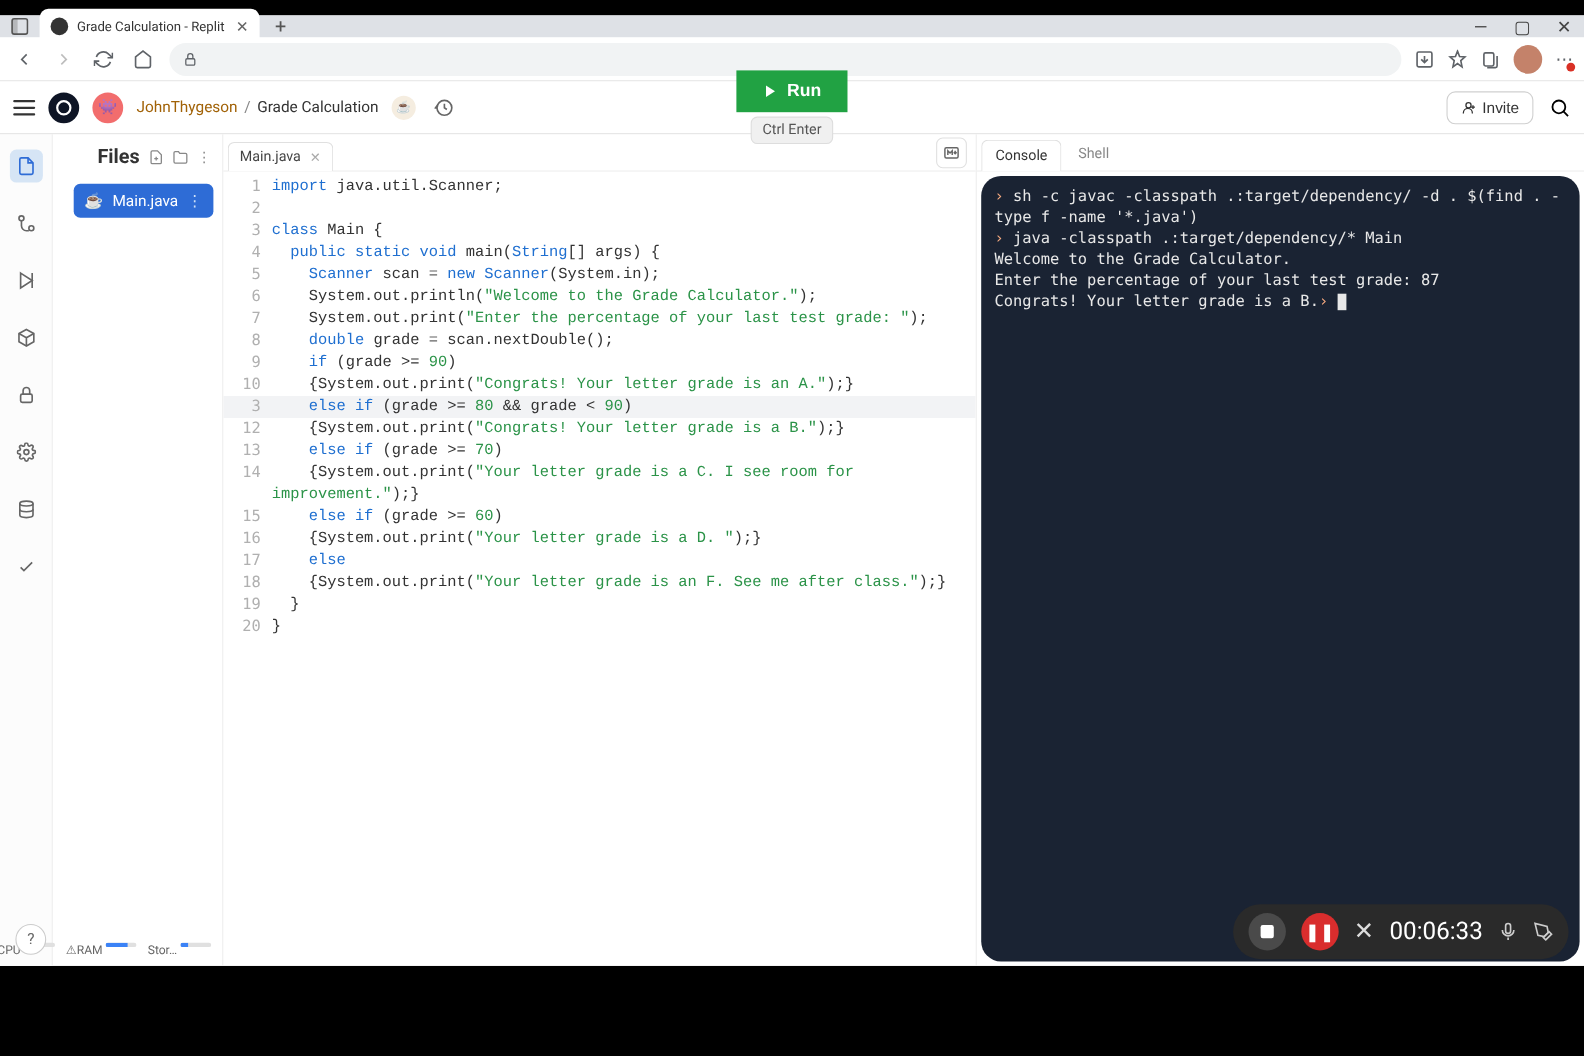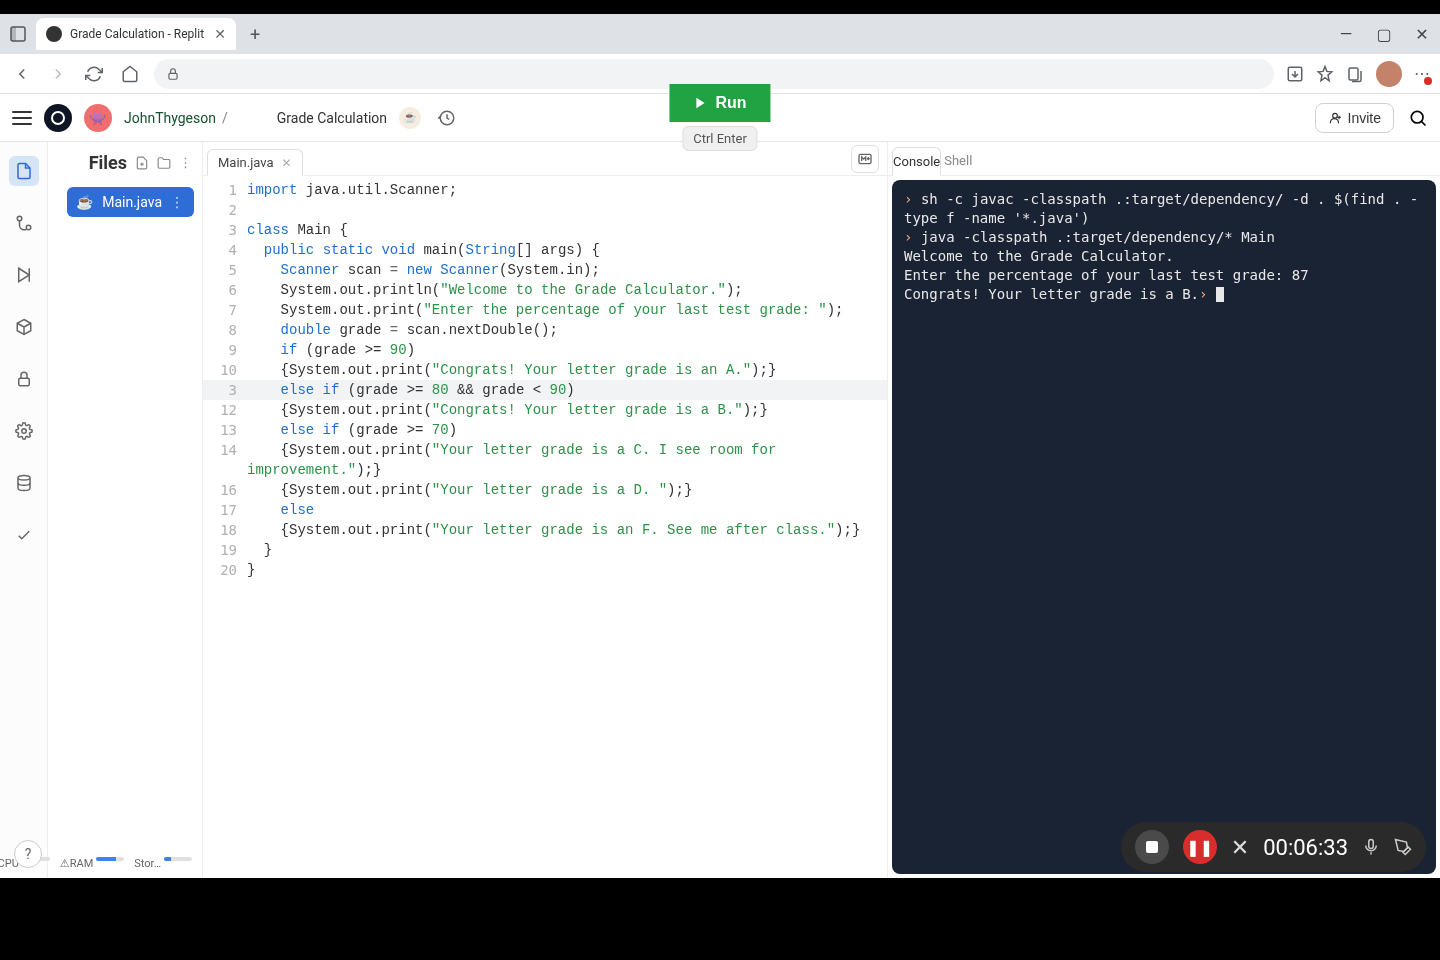--- a/index.html
+++ b/index.html
@@ -1,20 +1,20 @@
 <!DOCTYPE html>
 <html><head>
 <meta charset="utf-8">
 <style>
 * { margin: 0; padding: 0; box-sizing: border-box; }
 body { font-family: -apple-system, BlinkMacSystemFont, "Segoe UI", Roboto, sans-serif; background: #000; width: 1440px; height: 960px; overflow: hidden; }
 
 
 .browser-window { position: absolute; top: 14px; left: 0; right: 0; bottom: 82px; background: #f8f8f8; display: flex; flex-direction: column; }
-.tab-bar { height: 40px; background: #dee1e6; display: flex; align-items: center; padding: 0 8px; gap: 8px; }
+.tab-bar { height: 20px; background: #dee1e6; display: flex; align-items: center; padding: 0 8px; gap: 8px; }
 .tab-bar .sys-icon { width: 20px; height: 20px; display: flex; align-items: center; justify-content: center; color: #555; border-radius: 4px; }
 .tab { background: #fff; border-radius: 8px 8px 0 0; height: 32px; padding: 0 10px; display: flex; align-items: center; gap: 8px; min-width: 200px; font-size: 12px; color: #333; }
 .tab .favicon { width: 16px; height: 16px; border-radius: 50%; background: #333; display: inline-block; }
 .tab .close { color: #666; font-size: 14px; margin-left: auto; cursor: pointer; }
 .new-tab { color: #555; font-size: 18px; padding: 0 6px; }
 .window-controls { margin-left: auto; display: flex; gap: 18px; color: #444; }
 .window-controls span { width: 20px; text-align: center; }
 
 .nav-bar { height: 40px; background: #fff; border-bottom: 1px solid #e1e1e1; display: flex; align-items: center; padding: 0 10px; gap: 12px; }
 .nav-bar .nav-btn { width: 24px; height: 24px; display: flex; align-items: center; justify-content: center; color: #5f6368; }
@@ -28,23 +28,23 @@
 
 
 .app { flex: 1; display: flex; flex-direction: column; background: #fff; }
 .app-header { height: 48px; display: flex; align-items: center; padding: 0 12px; gap: 12px; border-bottom: 1px solid #e5e5e5; position: relative; }
 .hamburger { width: 20px; height: 14px; display: flex; flex-direction: column; justify-content: space-between; }
 .hamburger span { height: 2px; background: #333; border-radius: 1px; }
 .logo { width: 28px; height: 28px; border-radius: 50%; background: #0e1525; display: flex; align-items: center; justify-content: center; }
 .logo-inner { width: 14px; height: 14px; border: 2px solid #fff; border-radius: 50%; }
 .user-badge { width: 28px; height: 28px; border-radius: 50%; background: #f26d6d; display: flex; align-items: center; justify-content: center; font-size: 14px; }
 .breadcrumb { font-size: 14px; display: flex; align-items: center; gap: 6px; }
-.breadcrumb .user { color: #14532d; }
+.breadcrumb .user { color: #a16207; }
 .breadcrumb .sep { color: #888; }
-.breadcrumb .proj { color: #333; margin-left: 43px; }
+.breadcrumb .proj { color: #333; }
 .lang-badge { width: 22px; height: 22px; border-radius: 50%; background: #f5ede0; display: flex; align-items: center; justify-content: center; font-size: 11px; color: #c77d3e; }
 .history-btn { width: 28px; height: 28px; display: flex; align-items: center; justify-content: center; color: #666; }
 .run-area { position: absolute; left: 50%; transform: translateX(-50%); display: flex; flex-direction: column; align-items: center; }
 .run-btn { background: #21a243; color: #fff; border: none; border-radius: 0; padding: 10px 24px; font-size: 16px; font-weight: 600; display: flex; align-items: center; gap: 8px; cursor: pointer; }
 .run-hint { background: #f0f0f0; border: 1px solid #ddd; border-radius: 6px; padding: 4px 10px; font-size: 13px; color: #555; margin-top: 4px; }
 .header-right { margin-left: auto; display: flex; align-items: center; gap: 14px; }
 .invite-btn { border: 1px solid #d0d0d0; border-radius: 8px; padding: 6px 12px; font-size: 14px; color: #333; display: flex; align-items: center; gap: 6px; background: #fff; }
 
 .app-body { flex: 1; display: flex; overflow: hidden; }
 .icon-rail { width: 48px; background: #fcfcfc; border-right: 1px solid #eee; display: flex; flex-direction: column; align-items: center; padding: 14px 0; gap: 22px; color: #666; }
@@ -76,23 +76,23 @@
 .gutter { width: 44px; text-align: right; padding-right: 10px; color: #b0b0b0; user-select: none; flex-shrink: 0; }
 .code { white-space: pre-wrap; word-break: break-word; color: #333; flex: 1; padding-right: 8px; font-family: Liberation Mono, monospace; }
 .kw { color: #1f6fd0; }
 .typ { color: #1f6fd0; }
 .str { color: #2b9348; }
 .num { color: #2b9348; }
 .op { color: #666; }
 
 .console-pane { width: 552px; display: flex; flex-direction: column; }
 .console-tabs { height: 34px; display: flex; align-items: flex-end; padding: 0 4px; border-bottom: 1px solid #eee; gap: 2px; }
-.console-tab { padding: 6px 0; font-size: 13px; color: #888; border: 1px solid transparent; border-radius: 6px 6px 0 0; margin-top: 24px; }
+.console-tab { padding: 6px 12px; font-size: 13px; color: #888; border: 1px solid transparent; border-radius: 6px 6px 0 0; margin-top: 24px; }
 .console-tab.active { color: #333; border-color: #e0e0e0; border-bottom-color: #fff; background: #fff; margin-bottom: -1px; }
-.console-body { flex: 1; background: #1a2333; color: #e8e8e8; font-family: "Consolas", "Menlo", monospace; font-size: 14px; line-height: 19px; padding: 10px 12px; overflow: auto; white-space: pre-wrap; word-break: break-word; margin: 4px; border-radius: 8px; }
+.console-body { flex: 1; background: #1a2333; color: #e8e8e8; font-family: "Consolas", "Menlo", monospace; font-size: 14px; line-height: 19px; padding: 10px 12px; overflow: auto; white-space: pre-wrap; word-break: break-word; margin: 4px; border-radius: 18px; }
 .console-body .prompt { color: #f5a97f; }
 .console-cursor { display: inline-block; width: 8px; height: 15px; background: #e8e8e8; vertical-align: text-bottom; }
 
 .recorder { position: absolute; bottom: 88px; right: 14px; background: #2a2a2a; border-radius: 28px; padding: 8px 14px; display: flex; align-items: center; gap: 14px; color: #fff; }
 .recorder .btn { width: 34px; height: 34px; border-radius: 50%; display: flex; align-items: center; justify-content: center; }
 .recorder .stop { background: #4a4a4a; }
 .recorder .stop::after { content: ""; width: 12px; height: 12px; background: #fff; border-radius: 2px; }
 .recorder .pause { background: #d92d2d; font-size: 16px; }
 .recorder .x { font-size: 22px; color: #ddd; }
 .recorder .time { font-size: 22px; font-variant-numeric: tabular-nums; }
@@ -391,20 +391,24 @@
             </div>
           <div class="code-row">
               <div class="gutter">13</div>
               <div class="code"><span class="kw">    else</span><span class="kw"> if</span><span> (grade &gt;= </span><span class="num">70</span><span>)</span></div>
             </div>
           <div class="code-row">
               <div class="gutter">14</div>
               <div class="code"><span>    {System.out.print(</span><span class="str">"Your letter grade is a C. I see room for improvement."</span><span>);}</span></div>
             </div>
           <div class="code-row">
+              <div class="gutter">15</div>
+              <div class="code"><span class="kw">    else</span><span class="kw"> if</span><span> (grade &gt;= </span><span class="num">60</span><span>)</span></div>
+            </div>
+          <div class="code-row">
               <div class="gutter">16</div>
               <div class="code"><span>    {System.out.print(</span><span class="str">"Your letter grade is a D. "</span><span>);}</span></div>
             </div>
           <div class="code-row">
               <div class="gutter">17</div>
               <div class="code"><span class="kw">    else</span></div>
             </div>
           <div class="code-row">
               <div class="gutter">18</div>
               <div class="code"><span>    {System.out.print(</span><span class="str">"Your letter grade is an F. See me after class."</span><span>);}</span></div>

